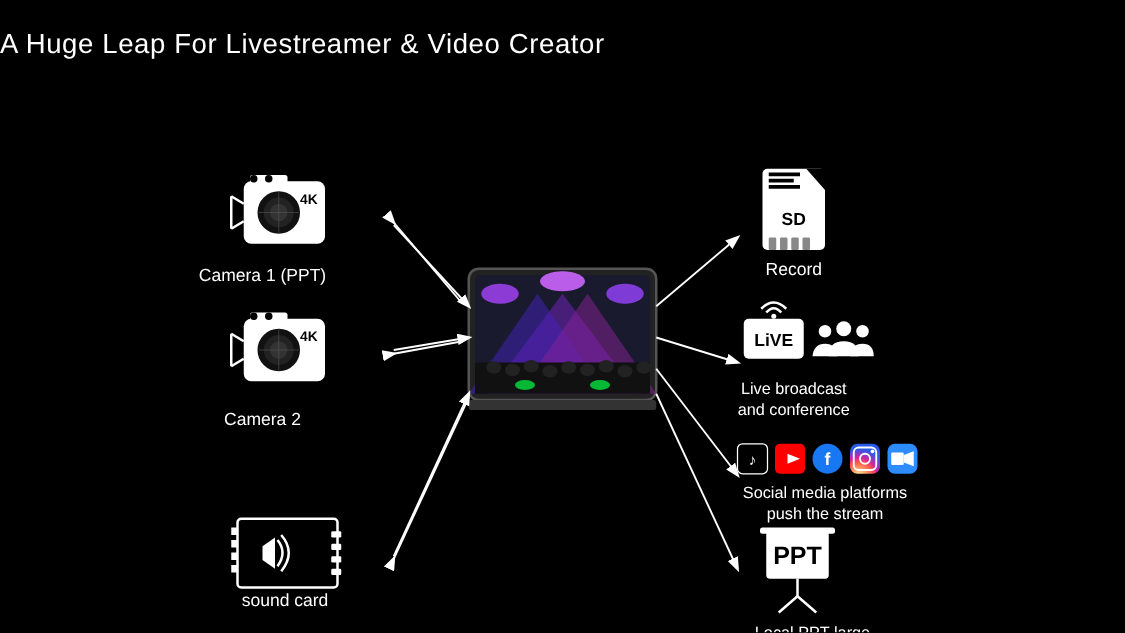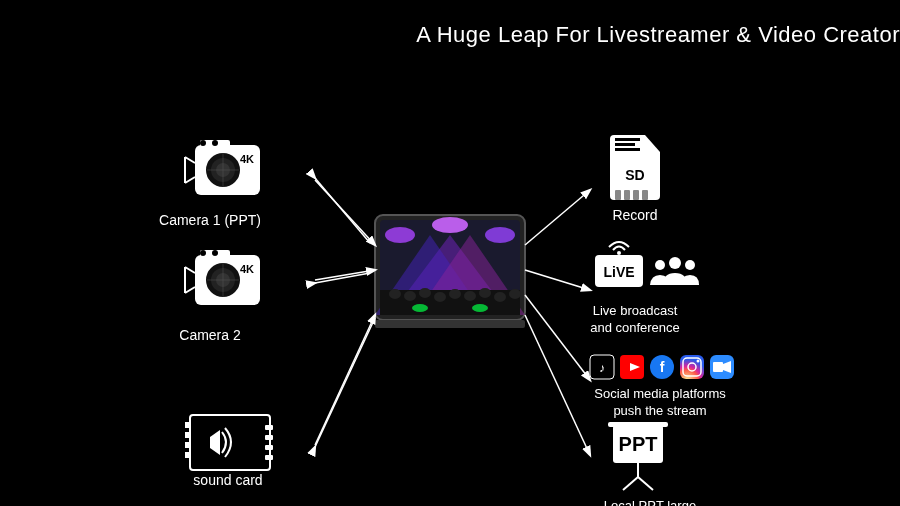--- a/index.html
+++ b/index.html
@@ -7,21 +7,21 @@
       width: 900px;
       height: 506px;
       background: #000;
       color: #fff;
       font-family: Arial, sans-serif;
       overflow: hidden;
       position: relative;
     }
 
     .title {
-      text-align: right;
+      text-align: left;
       font-size: 22px;
       font-weight: 400;
       padding-top: 22px;
       letter-spacing: 0.5px;
     }
 
     
     .diagram-svg {
       position: absolute;
       top: 60px;

